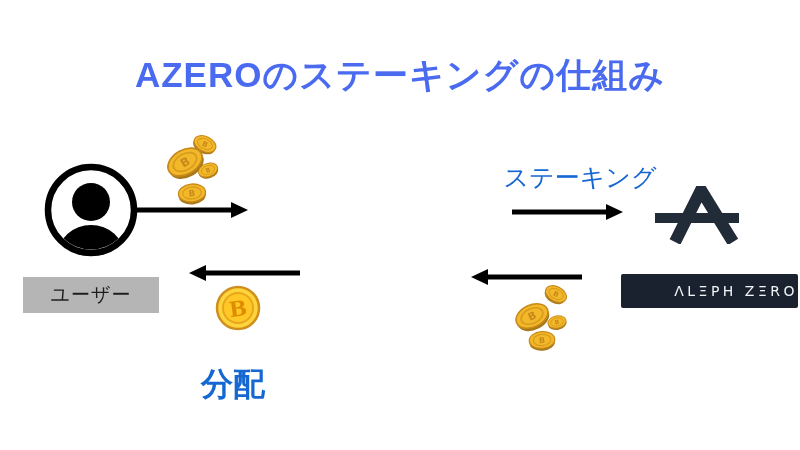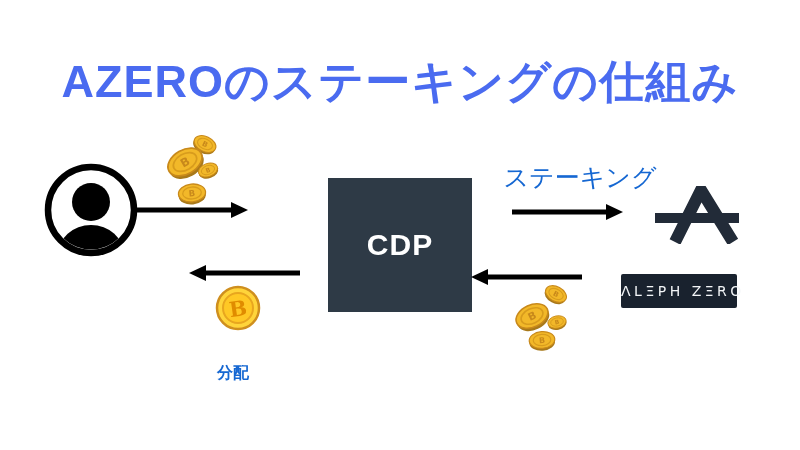--- a/index.html
+++ b/index.html
@@ -12,21 +12,21 @@
     --arrow-black:#000000;
     --background:#ffffff;
   }
   *{margin:0;padding:0;box-sizing:border-box;}
   html,body{width:800px;height:450px;overflow:hidden;}
   body{font-family:"Liberation Sans","DejaVu Sans",sans-serif;background:var(--background);}
   .stage{position:relative;width:800px;height:450px;background:var(--background);}
 
   .title{
     position:absolute;left:0;top:52px;width:800px;
-    text-align:center;font-size:45px;font-weight:700;
+    text-align:center;font-size:35px;font-weight:700;
     color:var(--title-blue);letter-spacing:1px;
   }
 
   .abs{position:absolute;}
 
   .cdp-box{
     left:328px;top:178px;width:144px;height:134px;
     background:var(--cdp-bg);
     display:flex;align-items:center;justify-content:center;
   }
@@ -35,34 +35,34 @@
   }
 
   .user-label-box{
     left:23px;top:277px;width:136px;height:36px;
     background:var(--user-label-bg);
     display:flex;align-items:center;justify-content:center;
   }
   .user-label-box span{font-size:19px;color:#1c1c1c;letter-spacing:1px;}
 
   .aleph-wordmark-box{
-    left:621px;top:274px;width:116px;height:34px;
+    left:621px;top:274px;width:177px;height:34px;
     background:var(--aleph-dark);border-radius:2px;
-    display:flex;align-items:center;justify-content:flex-start;
+    display:flex;align-items:center;justify-content:flex-end;
   }
   .aleph-wordmark-box span{
     color:#f2f5f7;font-size:14px;letter-spacing:3.5px;font-weight:500;
     font-family:"DejaVu Sans",sans-serif;white-space:nowrap;
   }
 
   .flow-label{
     color:var(--label-blue);font-weight:600;white-space:nowrap;text-align:center;
   }
   .label-staking{left:480px;top:161px;width:200px;font-size:25px;font-weight:500;}
-  .label-distribution{left:183px;top:363px;width:100px;font-size:16px;}
+  .label-distribution{left:183px;top:363px;width:100px;font-size:32px;}
   .label-reward{left:494px;top:363px;width:100px;font-size:26px;}
 
   svg{display:block;}
 </style>
 </head>
 <body>
 
 <div class="stage">
 
   <svg width="0" height="0" style="position:absolute" aria-hidden="true">
@@ -82,36 +82,36 @@
     <circle cx="47" cy="47" r="43" fill="#ffffff" stroke="#000000" stroke-width="6.5"></circle>
     <clipPath id="uclip">
         <circle cx="47" cy="47" r="39.5"></circle>
       </clipPath>
     <g clip-path="url(#uclip)">
       <circle cx="47" cy="39" r="19" fill="#000000"></circle>
       <ellipse cx="47" cy="92" rx="33" ry="30" fill="#000000"></ellipse>
     </g>
   </svg>
 
+  <div class="abs user-label-box">
+    <span>ユーザー</span>
+  </div>
 
   <svg class="abs" style="left:150px;top:122px" width="80" height="90" viewBox="0 0 80 90">
     <use href="#coin-tilt" transform="translate(55,22) rotate(25) scale(0.72)"></use>
     <use href="#coin-tilt" transform="translate(35,40) rotate(-30) scale(1.15)"></use>
     <use href="#coin-tilt" transform="translate(58,48) rotate(-20) scale(0.62)"></use>
     <use href="#coin-tilt" transform="translate(42,71) rotate(-6) scale(0.85)"></use>
   </svg>
 
   <svg class="abs" style="left:137px;top:200px" width="112" height="20" viewBox="0 0 112 20">
     <line x1="0" y1="10" x2="96" y2="10" stroke="#000000" stroke-width="5"></line>
     <polygon points="94,2 111,10 94,18" fill="#000000"></polygon>
   </svg>
 
-  <div class="abs cdp-box">
-    <span class="cdp-label">CDP</span>
-  </div>
 
   <div class="abs flow-label label-staking">ステーキング</div>
 
   <svg class="abs" style="left:512px;top:202px" width="112" height="20" viewBox="0 0 112 20">
     <line x1="0" y1="10" x2="96" y2="10" stroke="#000000" stroke-width="5"></line>
     <polygon points="94,2 111,10 94,18" fill="#000000"></polygon>
   </svg>
 
   <svg class="abs" style="left:655px;top:186px" width="84" height="58" viewBox="0 0 84 58">
     <polyline points="20,56 46,4 78,56" fill="none" stroke="#222b38" stroke-width="12" stroke-linejoin="miter" stroke-linecap="butt"></polyline>

